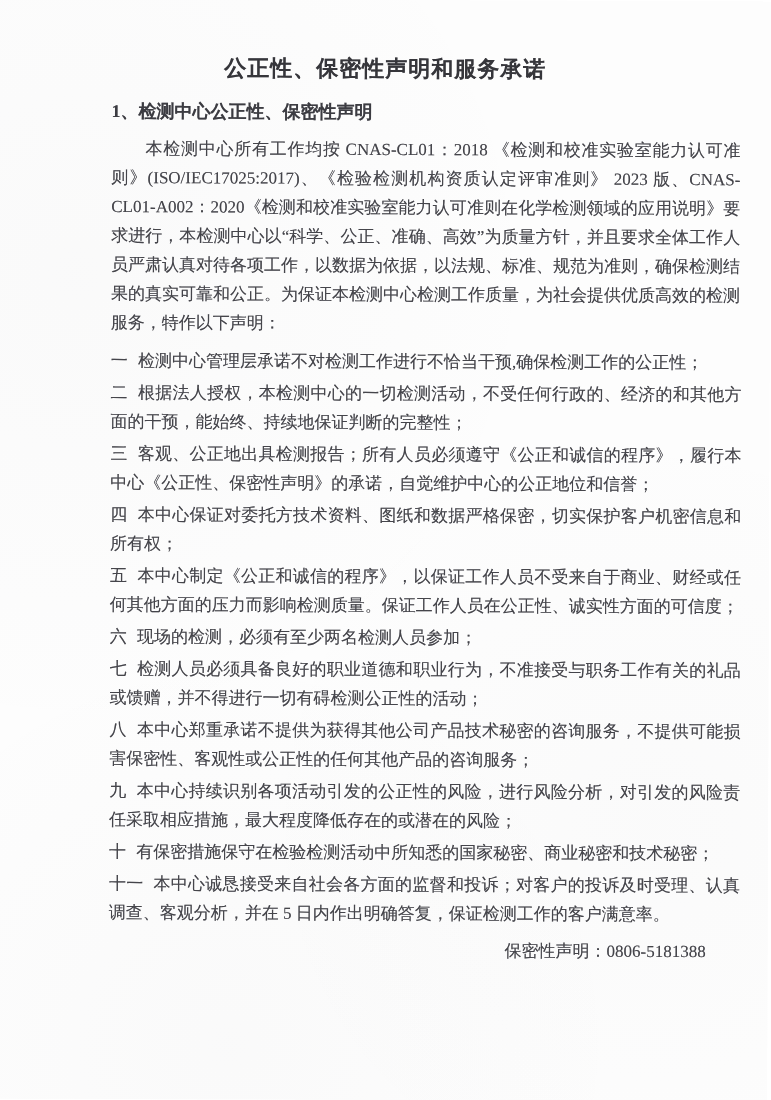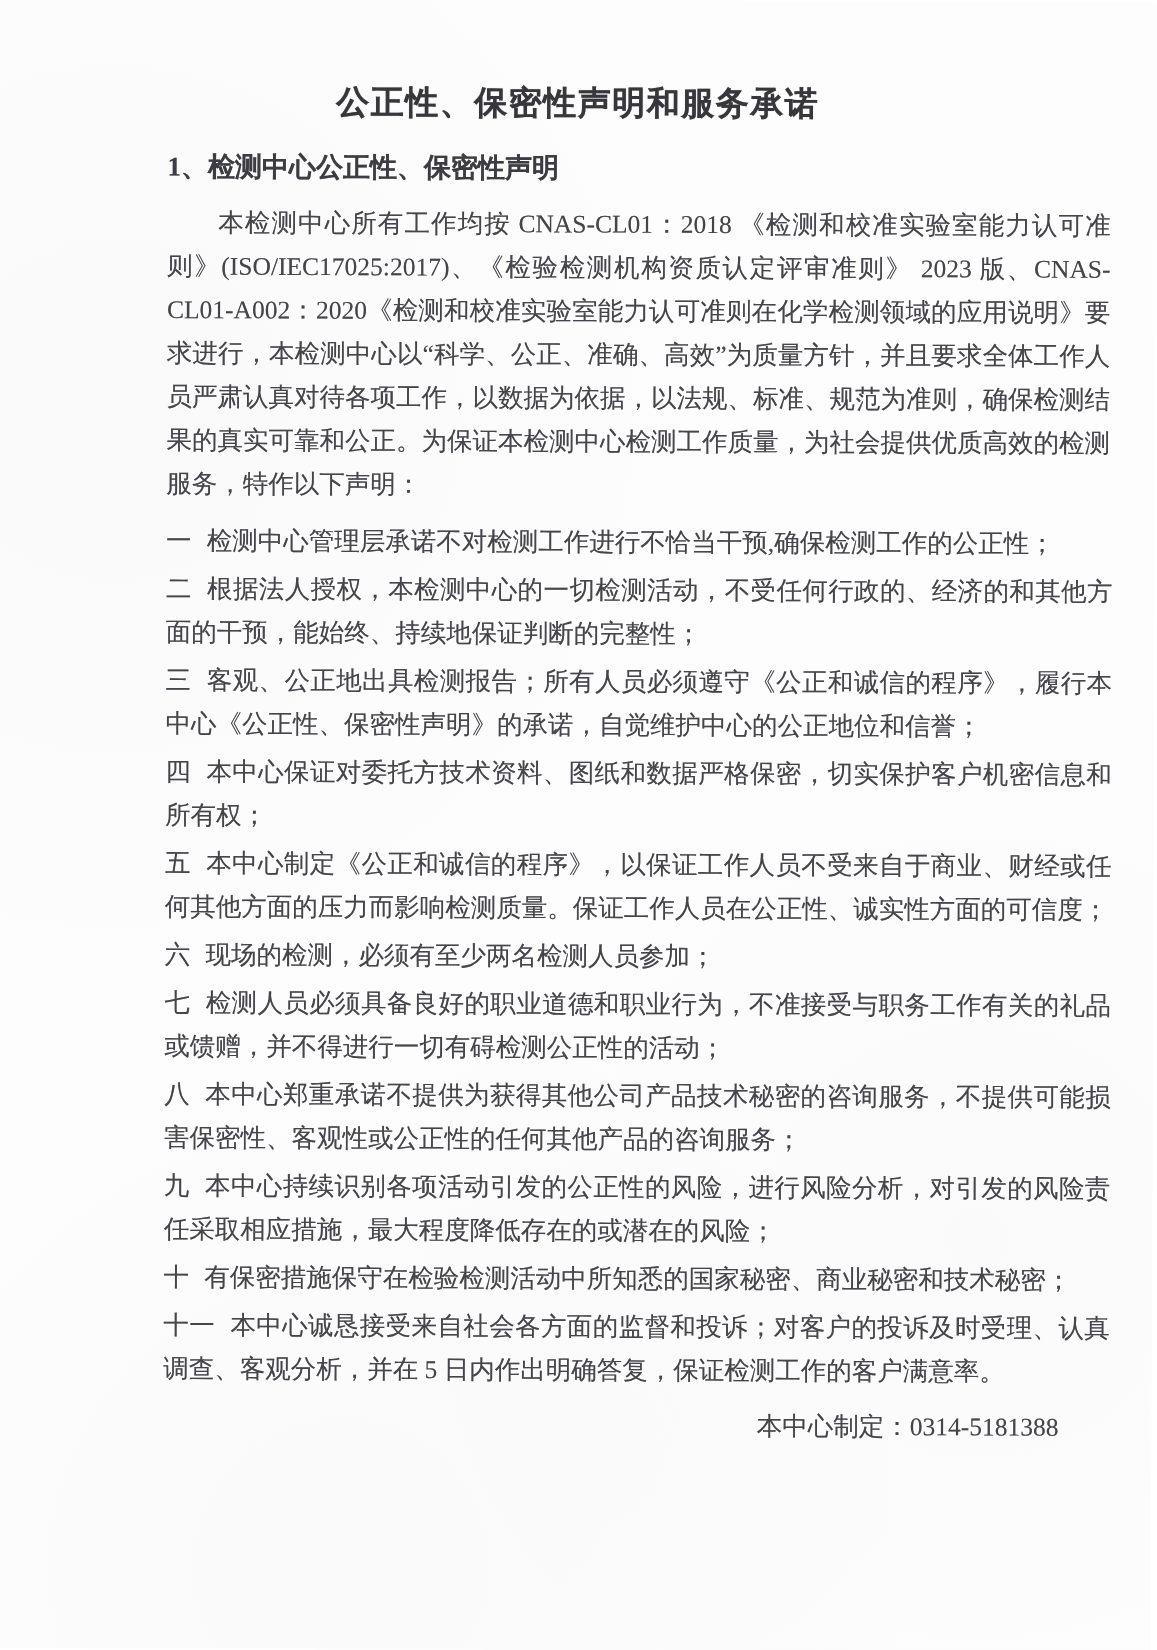--- a/index.html
+++ b/index.html
@@ -89,15 +89,15 @@
     <p class="decl"><span class="num">四</span><span class="txt">本中心保证对委托方技术资料、图纸和数据严格保密，切实保护客户机密信息和所有权；</span></p>
     <p class="decl"><span class="num">五</span><span class="txt">本中心制定《公正和诚信的程序》，以保证工作人员不受来自于商业、财经或任何其他方面的压力而影响检测质量。保证工作人员在公正性、诚实性方面的可信度；</span></p>
     <p class="decl"><span class="num">六</span><span class="txt">现场的检测，必须有至少两名检测人员参加；</span></p>
     <p class="decl"><span class="num">七</span><span class="txt">检测人员必须具备良好的职业道德和职业行为，不准接受与职务工作有关的礼品或馈赠，并不得进行一切有碍检测公正性的活动；</span></p>
     <p class="decl"><span class="num">八</span><span class="txt">本中心郑重承诺不提供为获得其他公司产品技术秘密的咨询服务，不提供可能损害保密性、客观性或公正性的任何其他产品的咨询服务；</span></p>
     <p class="decl"><span class="num">九</span><span class="txt">本中心持续识别各项活动引发的公正性的风险，进行风险分析，对引发的风险责任采取相应措施，最大程度降低存在的或潜在的风险；</span></p>
     <p class="decl"><span class="num">十</span><span class="txt">有保密措施保守在检验检测活动中所知悉的国家秘密、商业秘密和技术秘密；</span></p>
     <p class="decl"><span class="num">十一</span><span class="txt">本中心诚恳接受来自社会各方面的监督和投诉；对客户的投诉及时受理、认真调查、客观分析，并在 5 日内作出明确答复，保证检测工作的客户满意率。</span></p>
   </div>
 
-  <p class="phone"><span>本中心制定：</span><span>0314-5181388</span></p>
+  <p class="phone"><span>保密性声明：</span><span>0806-5181388</span></p>
 
 </div>
 
 </body></html>

